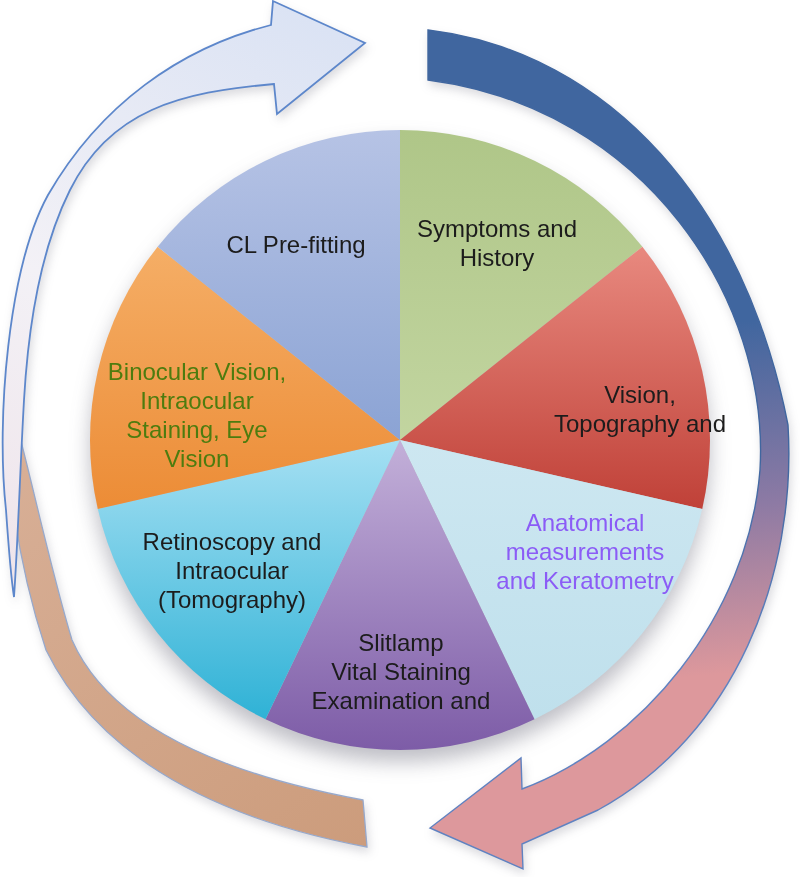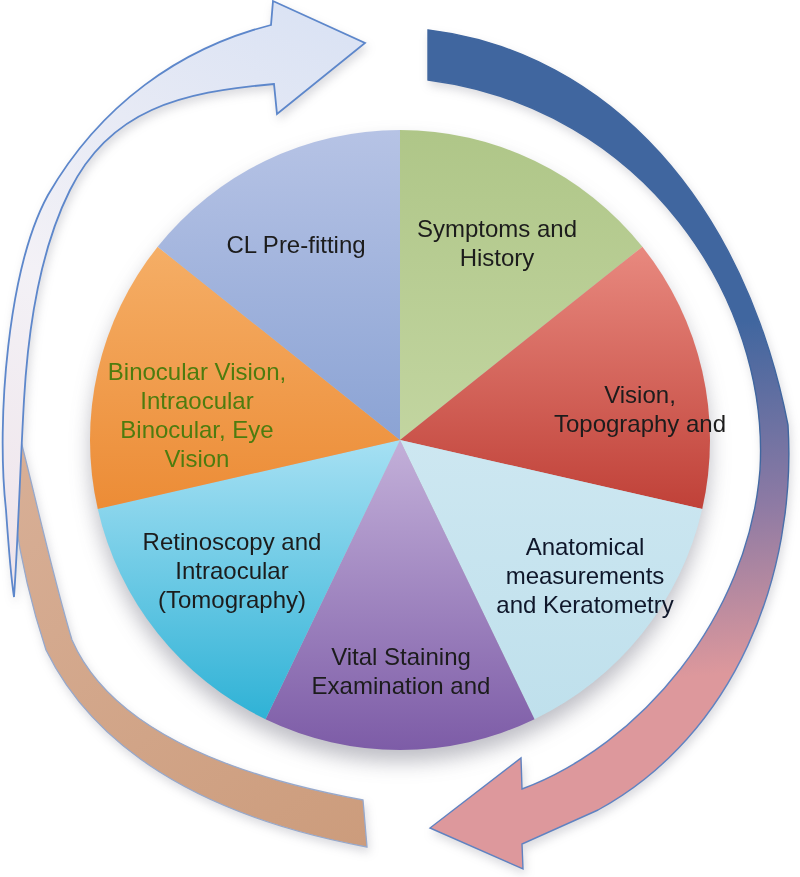--- a/index.html
+++ b/index.html
@@ -133,37 +133,38 @@
 
   <div id="labels">
       <div class="seg-label" style="left: 497px; top: 243px; color: rgb(28, 28, 28);">
         <div>Symptoms and</div>
         <div>History</div>
       </div>
       <div class="seg-label" style="left: 640px; top: 398px; color: rgb(28, 28, 28); margin-top: 11px;">
         <div>Vision,</div>
         <div>Topography and</div>
       </div>
-      <div class="seg-label" style="left: 585px; top: 551px; color: #0f172a; margin-top: 24px;">
+      <div class="seg-label" style="left: 585px; top: 551px; color: #8b5cf6;">
         <div>Anatomical</div>
         <div>measurements</div>
         <div>and Keratometry</div>
       </div>
       <div class="seg-label" style="left: 401px; top: 671px; color: rgb(28, 28, 28);">
+        <div>Slitlamp</div>
         <div>Vital Staining</div>
         <div>Examination and</div>
       </div>
       <div class="seg-label" style="left: 232px; top: 570px; color: rgb(28, 28, 28);">
         <div>Retinoscopy and</div>
         <div>Intraocular</div>
         <div>(Tomography)</div>
       </div>
       <div class="seg-label" style="left: 197px; top: 415px; color: #4d7c0f;">
         <div>Binocular Vision,</div>
         <div>Intraocular</div>
-        <div>Binocular, Eye</div>
+        <div>Staining, Eye</div>
         <div>Vision</div>
       </div>
       <div class="seg-label" style="left: 296px; top: 244px; color: rgb(28, 28, 28);">
         <div>CL Pre-fitting</div>
       </div>
     </div>
 </div>
 
 </body></html>

